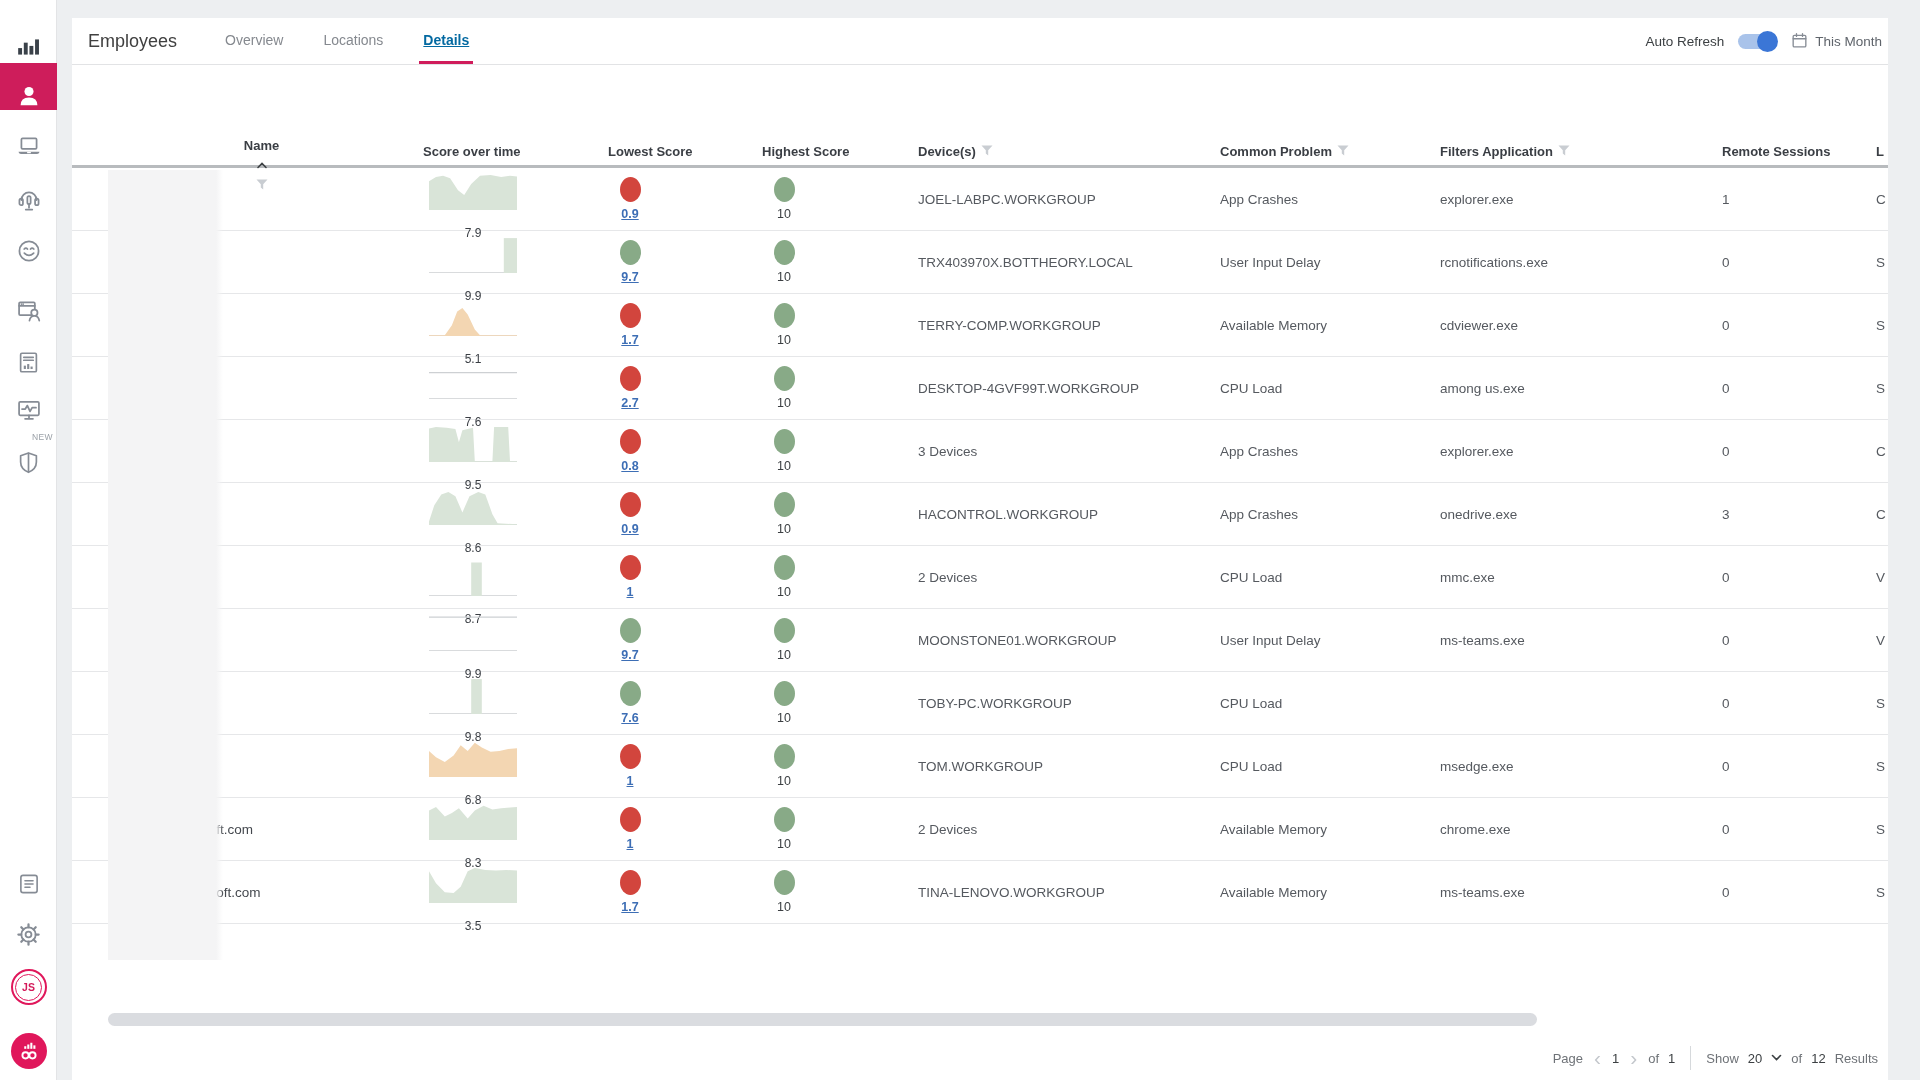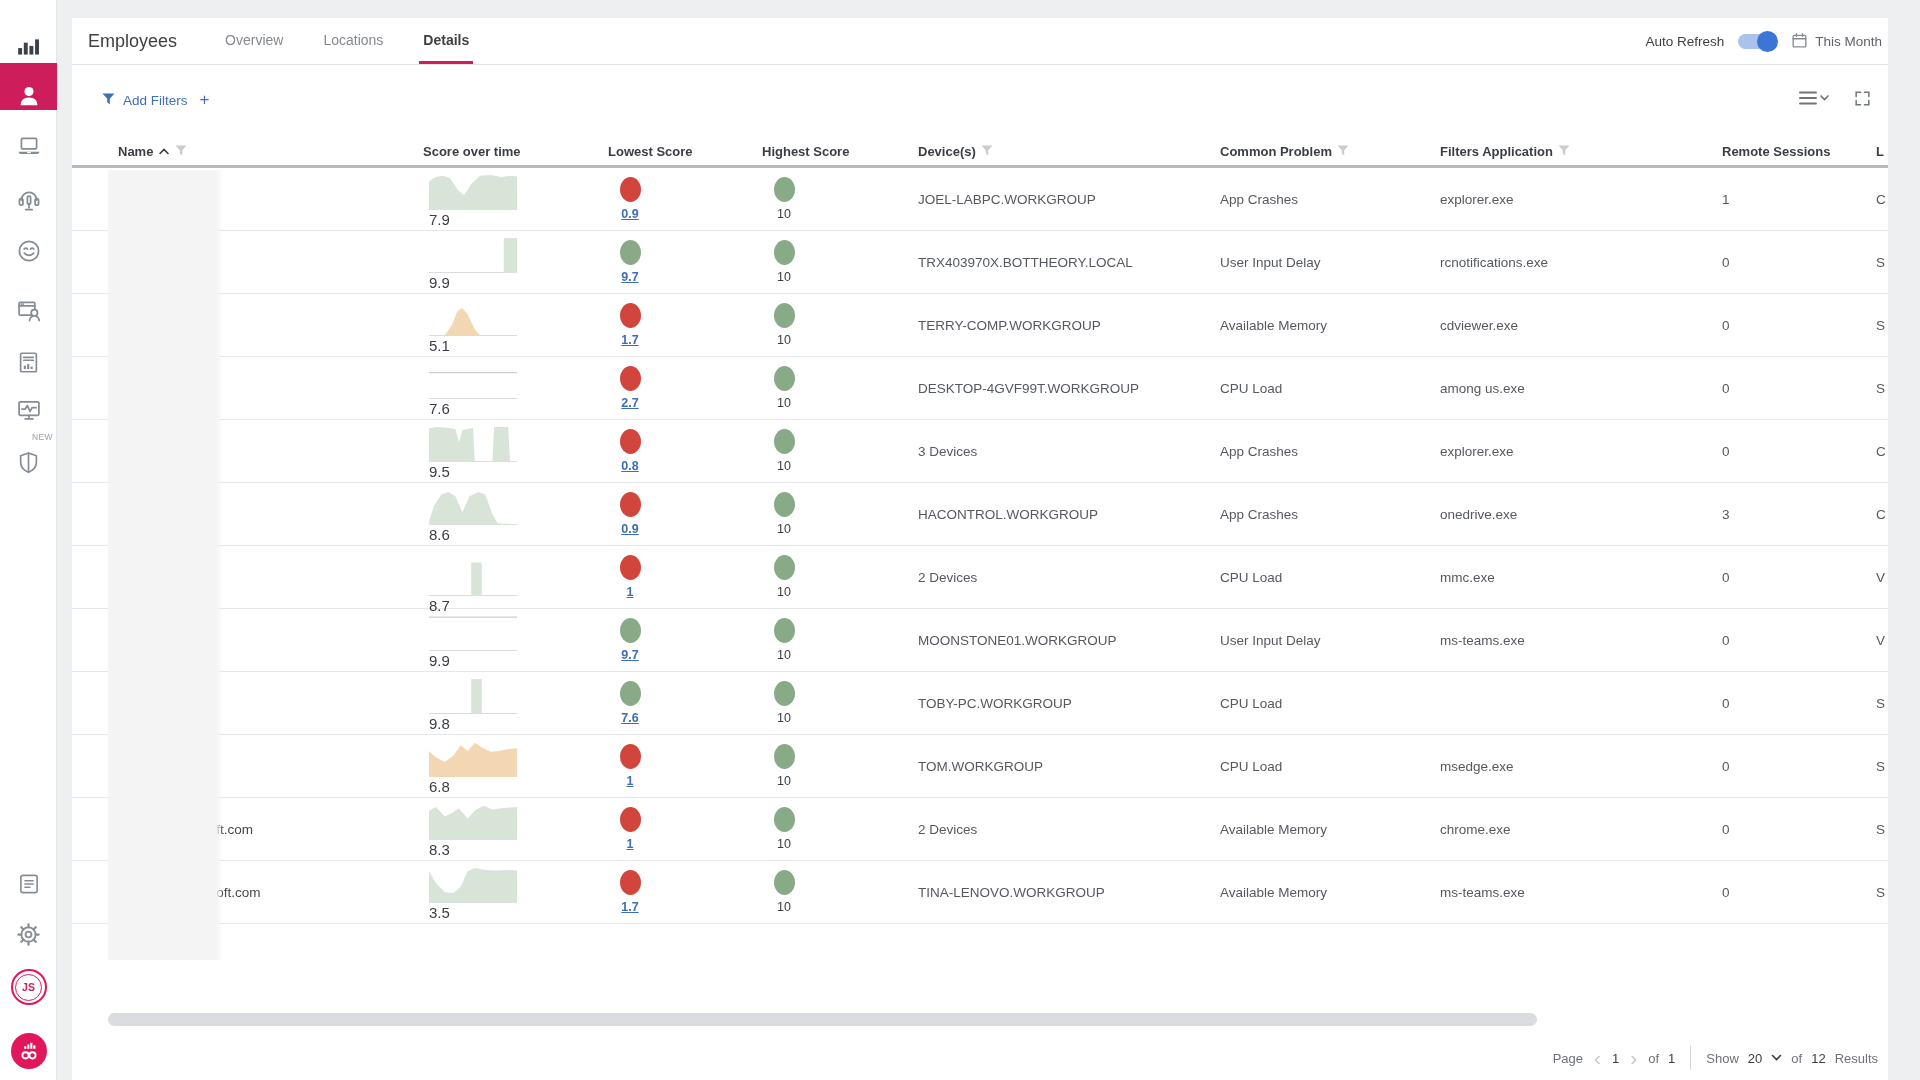--- a/index.html
+++ b/index.html
@@ -16,21 +16,21 @@
   .avatar-inner { width:27px; height:27px; border-radius:50%; border:1.6px solid #e0175b; display:flex; align-items:center; justify-content:center; font-size:10.5px; font-weight:bold; color:#d41a5a; }
   .logo-circle { width:36px; height:36px; border-radius:50%; background:#e0175b; display:flex; align-items:center; justify-content:center; }
 
   
   .card { position:absolute; left:72px; top:18px; width:1816px; height:1062px; background:#ffffff; overflow:hidden; z-index:2; }
 
   .card-head { position:absolute; left:0; top:0; width:100%; height:47px; border-bottom:1px solid #e2e3e5; display:flex; align-items:stretch; }
   .page-title { font-size:18px; font-weight:500; color:#404040; line-height:47px; margin-left:16px; }
   .tab-bar { display:flex; margin-left:44px; }
   .tab { font-size:14px; color:#85898f; line-height:45px; padding:0 4px; margin-right:32px; cursor:pointer; border-bottom:3px solid transparent; }
-  .tab.active { color:#404040; font-weight:bold; border-bottom-color:#d01c5b; }
+  .tab.active { color:#0369a1; font-weight:bold; border-bottom-color:#d01c5b;text-decoration:underline; }
   .head-right { position:absolute; right:6px; top:0; height:47px; display:flex; align-items:center; gap:10px; }
   .auto-refresh-label { font-size:13.5px; color:#3c4043; }
   .toggle { width:38px; height:15px; border-radius:8px; background:#a9c3ea; position:relative; cursor:pointer; margin:0 4px; }
   .toggle-knob { position:absolute; right:-2px; top:-3.5px; width:21px; height:21px; border-radius:50%; background:#3b76d6; }
   .date-range { font-size:13.5px; color:#5f646b; display:flex; align-items:center; gap:6px; cursor:pointer; }
 
   .toolbar { position:absolute; left:0; top:48px; width:100%; height:66px; }
   .add-filters { position:absolute; left:30px; top:24px; display:flex; align-items:center; gap:8px; font-size:13.5px; color:#3f6fba; cursor:pointer; background:none; border:none; font-family:inherit; }
   .add-plus { font-size:17px; margin-left:4px; }
   .toolbar-icons { position:absolute; right:16px; top:22px; display:flex; align-items:center; gap:22px; }
@@ -38,21 +38,21 @@
 
   
   .thead { position:absolute; left:0; top:120px; width:1916px; height:30px; border-bottom:3px solid #b8bbbe; }
   .th { position:absolute; top:0; height:27px; display:flex; align-items:center; gap:5px; font-size:13px; font-weight:bold; color:#3a3e44; cursor:pointer; }
   .tbody { position:absolute; left:0; top:150px; width:1916px; }
   .tr { position:absolute; left:0; width:1916px; height:63px; border-bottom:1px solid #e6e7e9; }
   .td { position:absolute; top:0; height:63px; font-size:13.5px; color:#55595f; line-height:63px; white-space:nowrap; overflow:hidden; }
   .td-name { color:#44484e; }
   .sparkwrap { position:absolute; }
   .spark-box { width:88px; height:36px; border-bottom:1px solid #d9dbdd; }
-  .spark-val { width:88px; font-size:15px; color:#3a3e44; margin-top:3px; line-height:14px; }
+  .spark-val { width:88px; text-align:center; font-size:12px; color:#3a3e44; margin-top:16px; line-height:14px; }
   .dotwrap { position:absolute; width:44px; text-align:center; }
   .dot { display:block; margin:0 auto; width:21px; height:25px; border-radius:50%; }
   .dot-red { background:#d2453d; }
   .dot-green { background:#88aa87; }
   .dot-val { display:inline-block; margin-top:5px; font-size:12.5px; line-height:14px; }
   a.dot-val { color:#3d6eb5; text-decoration:underline; cursor:pointer;font-weight:bold; }
   span.dot-val { color:#3c4043; }
 
   .redaction { position:absolute; left:36px; top:152px; width:115px; height:790px; background:linear-gradient(to right,#f4f4f5 94%,rgba(244,244,245,0)); z-index:3; }
 
@@ -222,44 +222,23 @@
         <span><svg width="19" height="19" viewBox="0 0 24 24" fill="none" stroke="#868c95" stroke-width="1.7" stroke-linecap="round">
               <rect x="4" y="5.5" width="16" height="14.5" rx="1.5"></rect>
               <path d="M4 9.8 h16"></path>
               <path d="M8.2 3.4 v3.4 M15.8 3.4 v3.4"></path>
             </svg></span>
         <span>This Month</span>
       </div>
     </div>
   </header>
 
-  <div class="toolbar">
-    <button class="add-filters">
-      <span><svg width="13" height="12" viewBox="0 0 12 11">
-            <path d="M0.5 0.5 h11 L7.2 5.2 v5.3 L4.8 8.6 V5.2 Z" fill="#3f6fba"></path>
-          </svg></span>
-      <span>Add Filters</span>
-      <span class="add-plus">+</span>
-    </button>
-    <div class="toolbar-icons">
-      <span><svg width="34" height="20" viewBox="0 0 34 20" fill="none" stroke="#70757c" stroke-width="1.9" stroke-linecap="round">
-            <path d="M3 4.5 h16 M3 10 h16 M3 15.5 h16"></path>
-            <path d="M24 8 l3.5 3.5 L31 8" stroke-width="1.7"></path>
-          </svg></span>
-      <span><svg width="19" height="19" viewBox="0 0 24 24" fill="none" stroke="#70757c" stroke-width="1.9" stroke-linecap="round">
-            <path d="M4 9.5 V4 h5.5"></path>
-            <path d="M14.5 4 H20 v5.5"></path>
-            <path d="M20 14.5 V20 h-5.5"></path>
-            <path d="M9.5 20 H4 v-5.5"></path>
-          </svg></span>
-    </div>
-  </div>
 
   <div class="thead">
-      <div class="th" style="left: 46px; width: 315px;">
+      <div class="th" style="left: 32px; width: 315px; flex-direction: column;">
         <span>Name</span>
         <span><svg width="12" height="9" viewBox="0 0 12 9" fill="none" stroke="#3c4043" stroke-width="1.6" stroke-linecap="round">
             <path d="M2 6.5 L6 2.5 L10 6.5"></path>
           </svg></span>
         <span><svg width="12" height="11" viewBox="0 0 12 11">
             <path d="M0.5 0.5 h11 L7.2 5.2 v5.3 L4.8 8.6 V5.2 Z" fill="#c9cdd2"></path>
           </svg></span>
       </div>
       <div class="th" style="left: 351px; width: 185px;">
         <span>Score over time</span>

